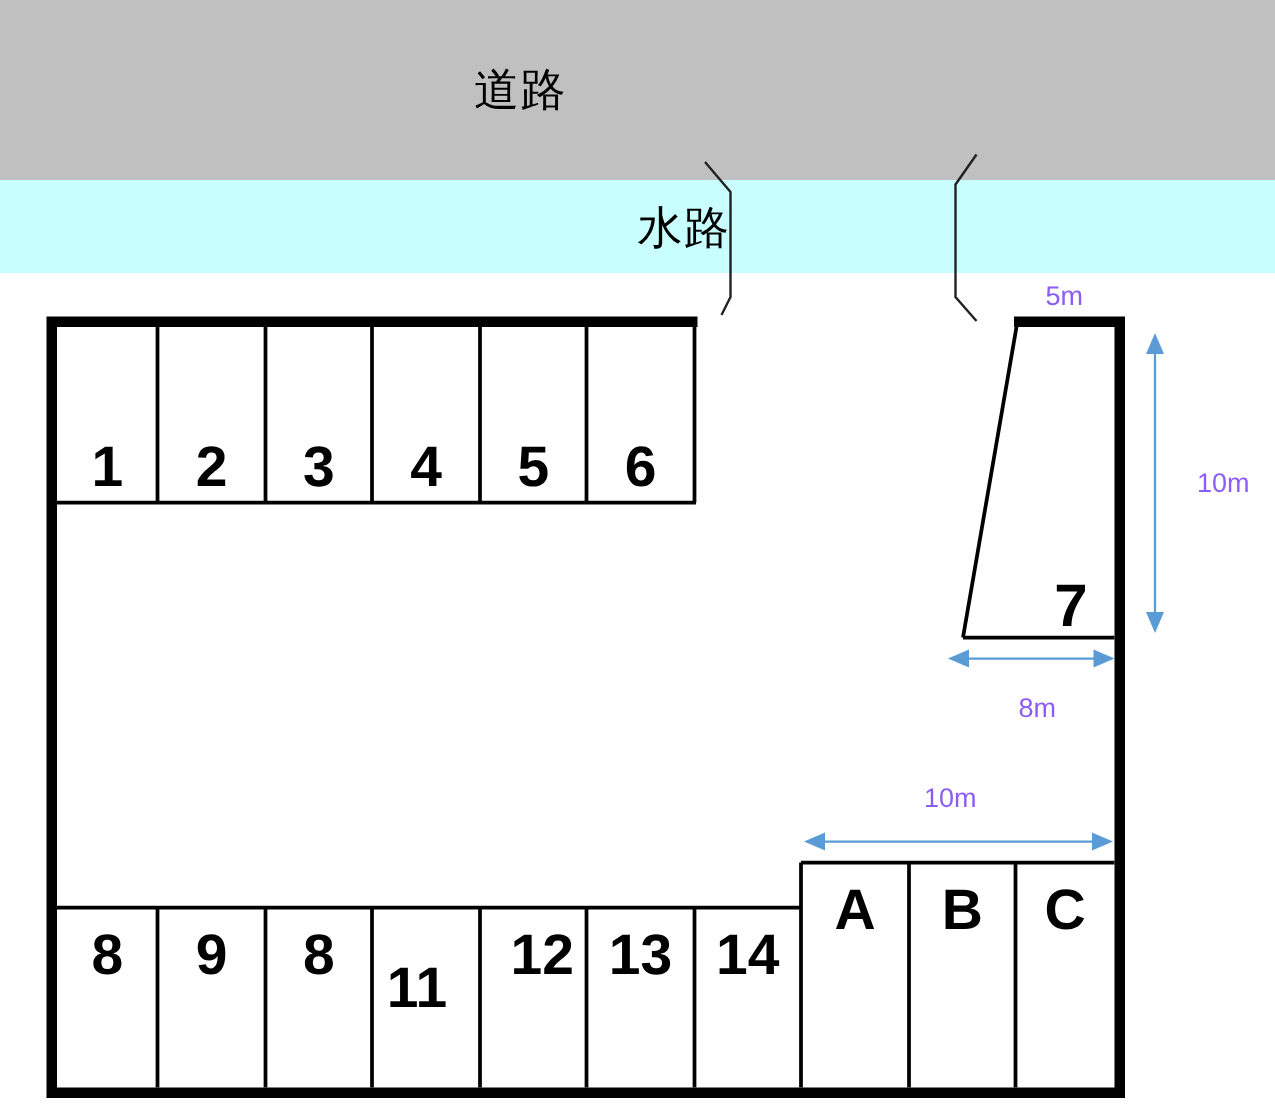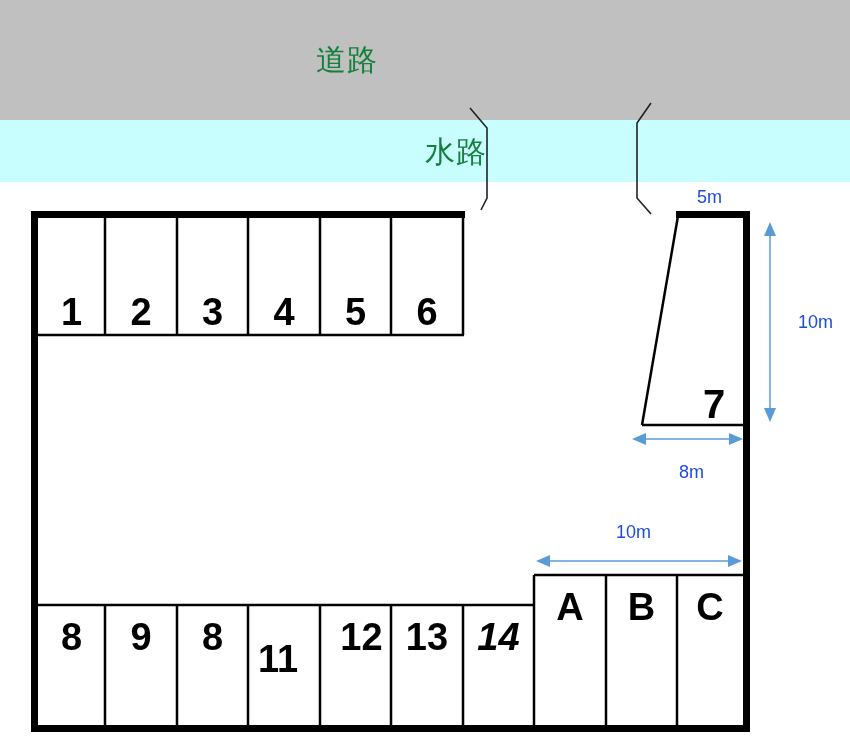--- a/index.html
+++ b/index.html
@@ -1,25 +1,25 @@
 <!DOCTYPE html>
 <html><head>
   <meta charset="utf-8">
   <style>
     html, body { margin: 0; padding: 0; background: #ffffff; }
     body { width: 850px; height: 742px; position: relative; overflow: hidden;
            font-family: "DejaVu Sans", sans-serif; }
     .band { position: absolute; left: 0; width: 850px; }
     .road { top: 0; height: 120px; background: #c0c0c0; }
     .water { top: 120px; height: 62px; background: #c8fefe; }
-    .band-label { position: absolute; font-size: 30px; color: #15803d; letter-spacing: 1px; }
+    .band-label { position: absolute; font-size: 30px; color: #000000; letter-spacing: 1px; }
     svg.plan { position: absolute; left: 0; top: 0; }
     .stall-num { position: absolute; font-family: "Liberation Sans", sans-serif; font-weight: bold;
                  font-size: 38px; color: #000; text-align: center; line-height: 1; }
-    .dim { position: absolute; font-family: "Liberation Sans", sans-serif; font-size: 18px; color: #1d4ed8; }
+    .dim { position: absolute; font-family: "Liberation Sans", sans-serif; font-size: 18px; color: #8b5cf6; }
   </style>
 </head>
 <body>
 
 <div class="band road"></div>
 <div class="band water"></div>
 
 <div class="band-label" style="left:316px; top:40px;">道路</div>
 <div class="band-label" style="left:389px; top:132px;margin-left:36px;">水路</div>
 
@@ -90,21 +90,21 @@
 <div class="stall-num" style="left:248px; top:293px; width:72px;">4</div>
 <div class="stall-num" style="left:320px; top:293px; width:71px;">5</div>
 <div class="stall-num" style="left:391px; top:293px; width:72px;">6</div>
 
 <div class="stall-num" style="left:38px;  top:618px; width:67px;">8</div>
 <div class="stall-num" style="left:105px; top:618px; width:72px;">9</div>
 <div class="stall-num" style="left:177px; top:618px; width:71px;">8</div>
 <div class="stall-num" style="left:248px; top:640px; width:60px;">11</div>
 <div class="stall-num" style="left:320px; top:618px; width:83px;">12</div>
 <div class="stall-num" style="left:391px; top:618px; width:72px;">13</div>
-<div class="stall-num" style="left:463px; top:618px; width:71px;font-style:italic;">14</div>
+<div class="stall-num" style="left:463px; top:618px; width:71px;">14</div>
 
 <div class="stall-num" style="left:534px; top:588px; width:72px;">A</div>
 <div class="stall-num" style="left:606px; top:588px; width:71px;">B</div>
 <div class="stall-num" style="left:677px; top:588px; width:66px;">C</div>
 
 <div class="stall-num" style="left:696px; top:384px; width:36px; font-size:40px;">7</div>
 
 <div class="dim" style="left:697px; top:187px;">5m</div>
 <div class="dim" style="left:798px; top:312px;">10m</div>
 <div class="dim" style="left:679px; top:462px;">8m</div>

